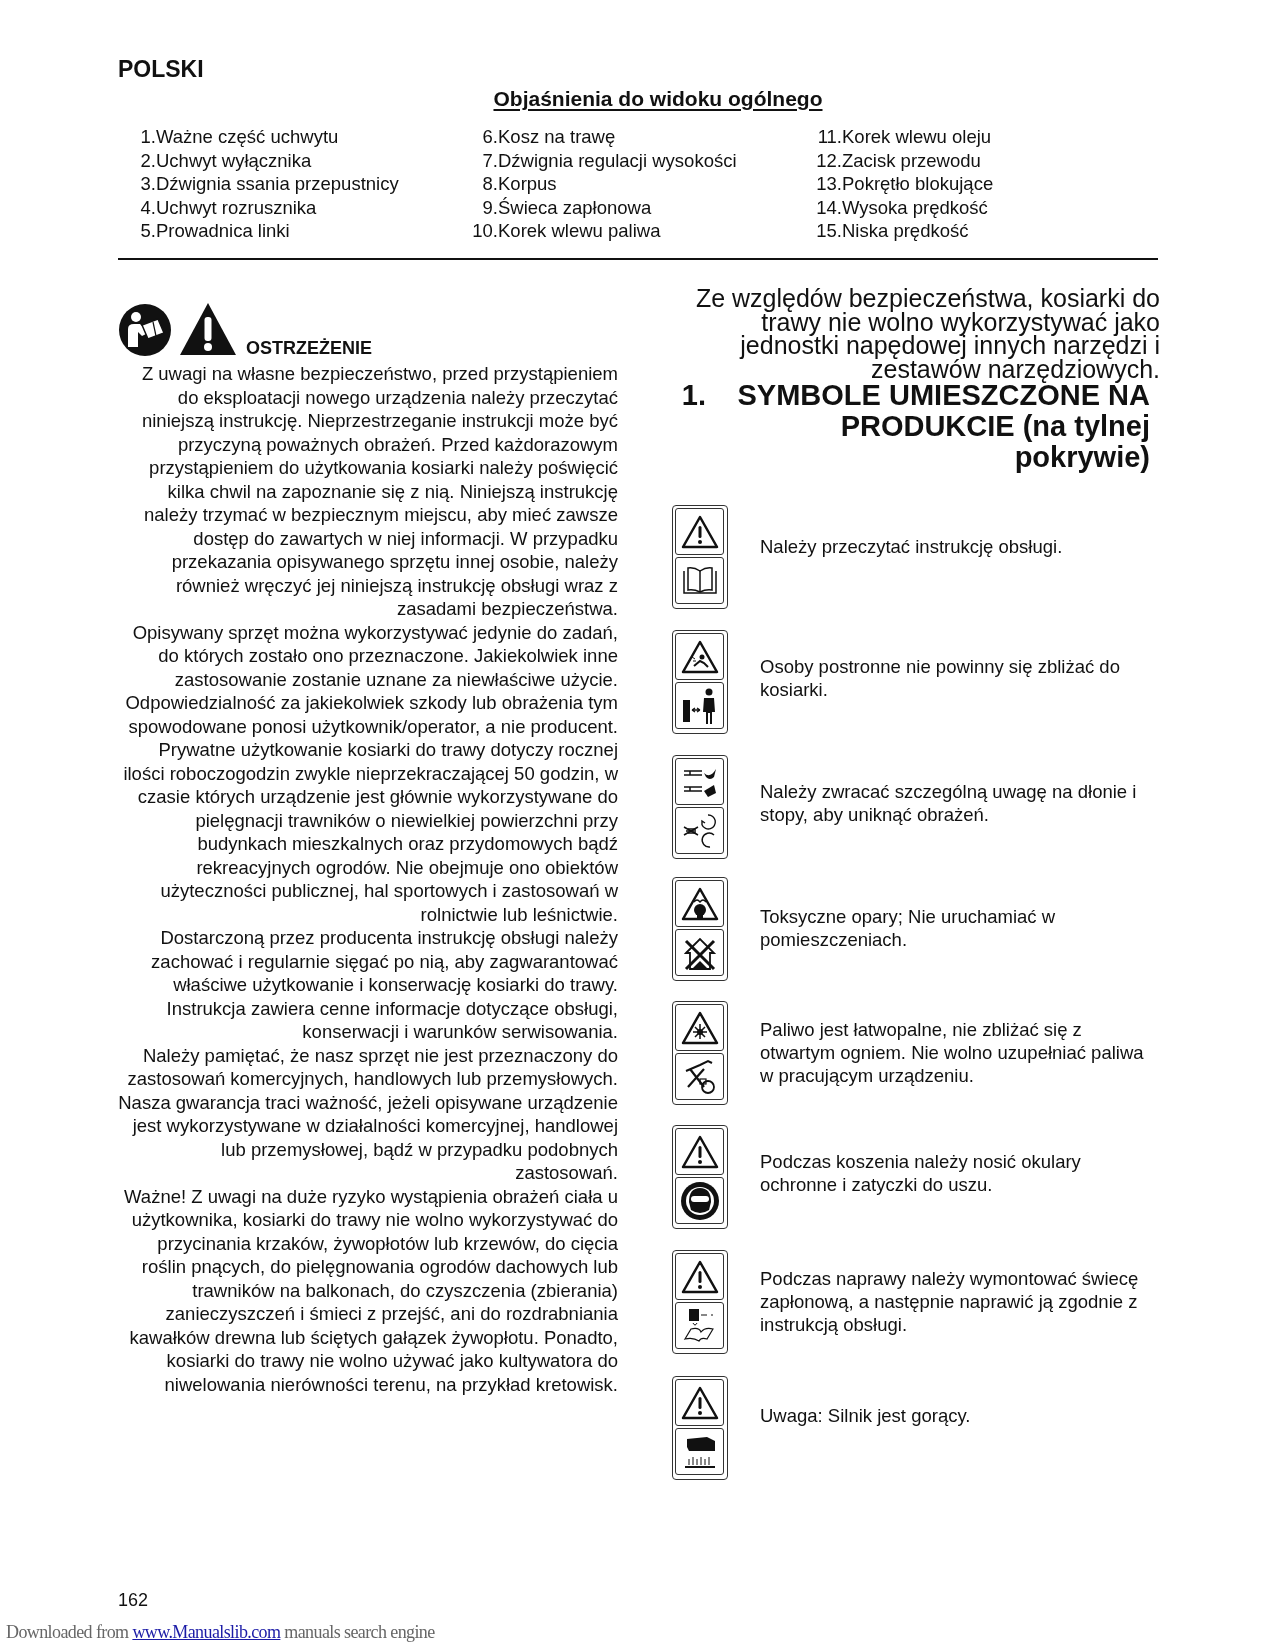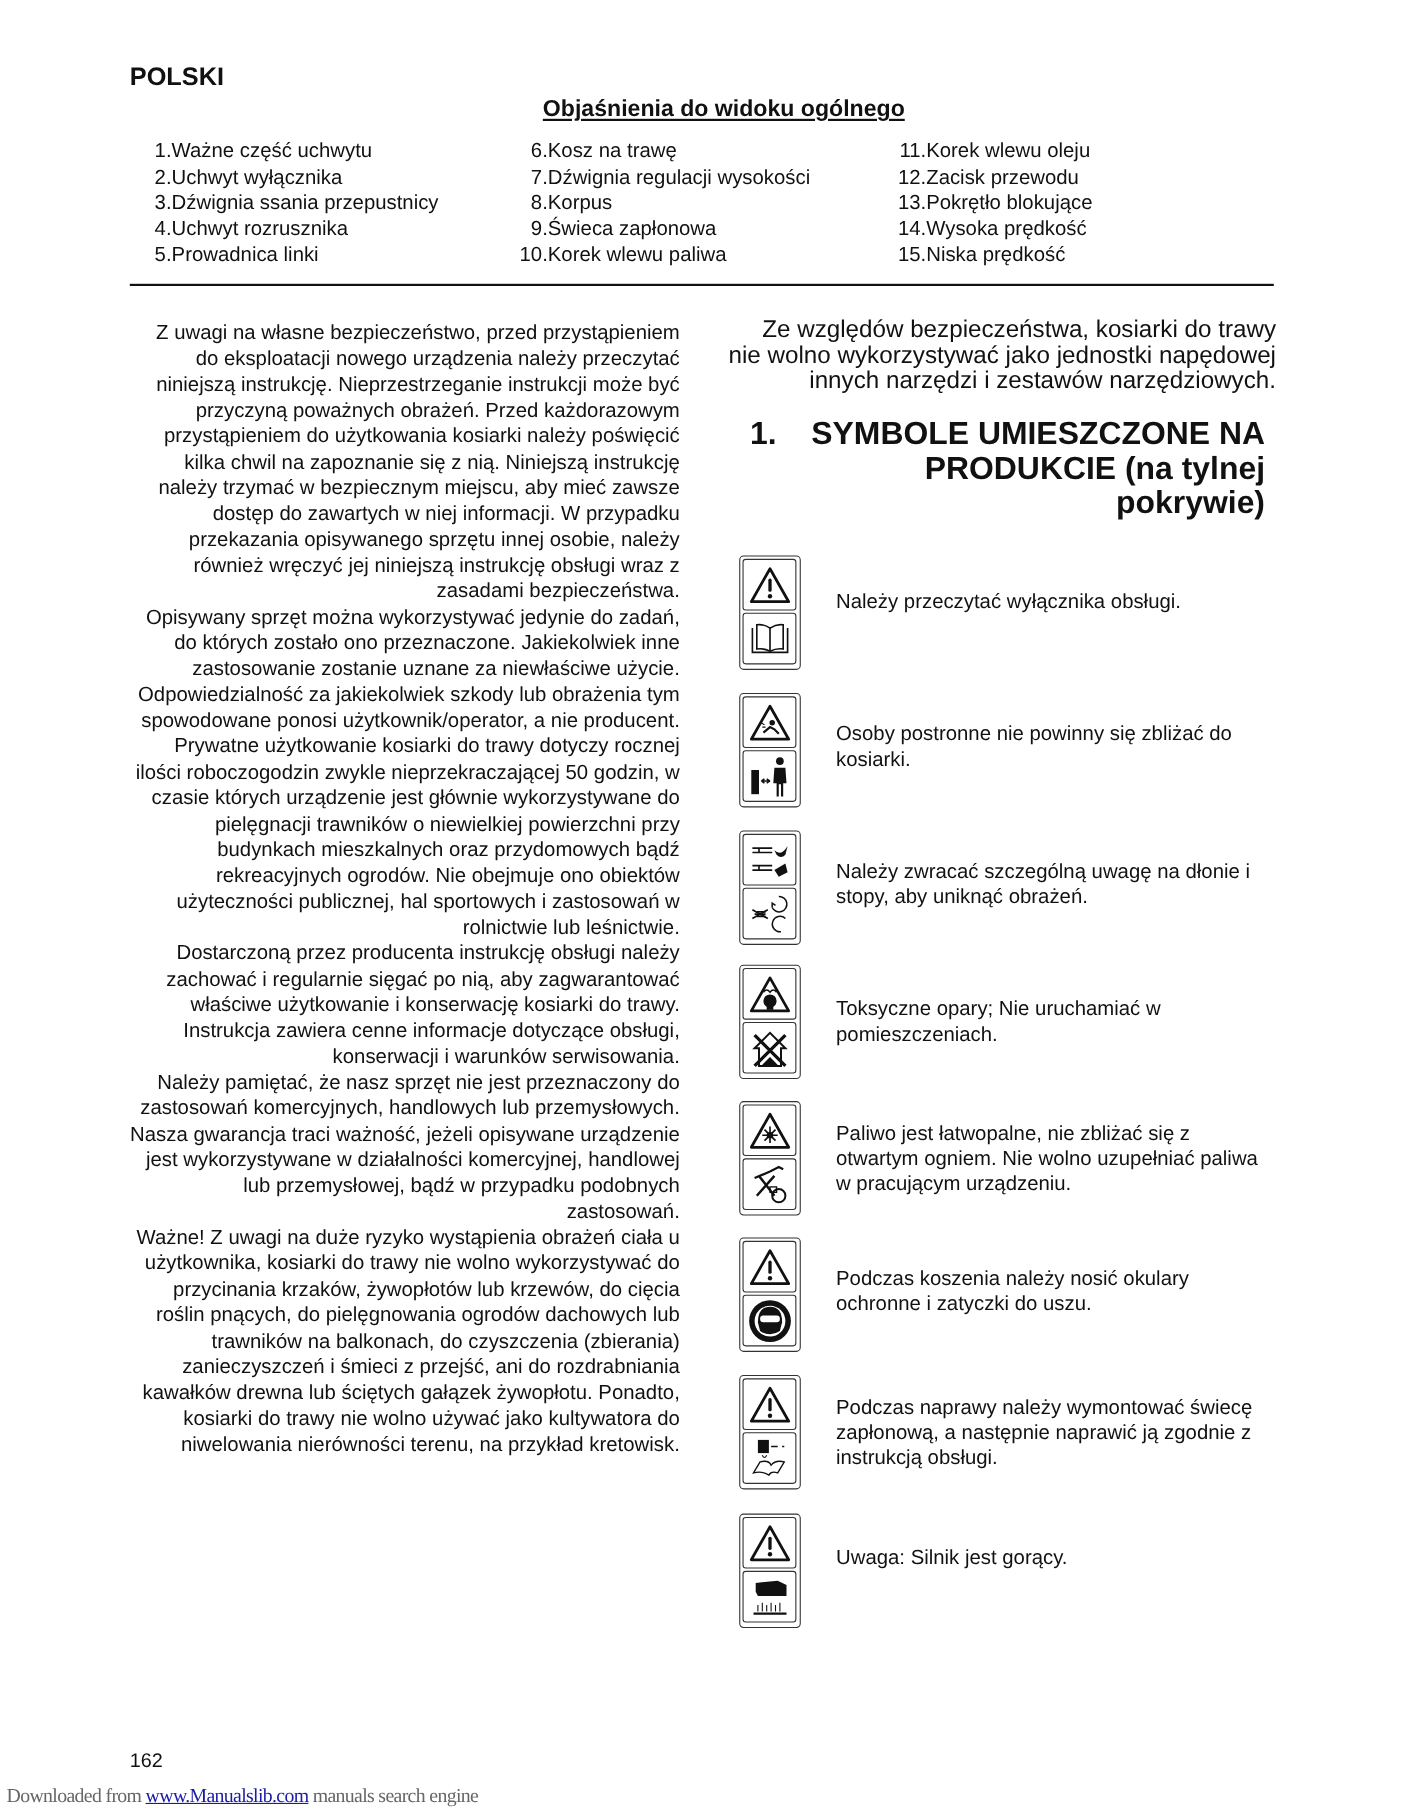--- a/index.html
+++ b/index.html
@@ -12,21 +12,21 @@
   .legend-item { display: flex; white-space: nowrap; }
   .legend-item .num { display: inline-block; }
   .rule { left: 118px; top: 258px; width: 1040px; height: 2px; background: #111; }
 
   .lcol { left: 118px; top: 290px; width: 500px; font-size: 18.5px; line-height: 23.5px; }
   .warn-head { display: flex; align-items: flex-end; height: 62px; margin-top: 10px; }
   .warn-head .lbl { font-weight: bold; font-size: 18px; margin-left: 8px; margin-bottom: 2px; }
   .para { margin: 0; }
   .h2 { font-size: 24px; font-weight: bold; margin: 16px 0 4px 0; line-height: 28px; }
 
-  .rcol { left: 660px; top: 287px; width: 500px; font-size: 22px; line-height: 23.5px; }
+  .rcol { left: 660px; top: 287px; width: 500px; font-size: 25px; line-height: 23.5px; }
   .h1 { left: 660px; top: 380px; width: 490px; font-size: 29px; font-weight: bold; line-height: 31px; display: flex; }
   .h1 .n { width: 46px; flex: none; }
 
   .sym { position: absolute; left: 672px; width: 470px; }
   .sym .badge { position: absolute; left: 0; top: 0; width: 56px; height: 104px; border: 1.5px solid #333; border-radius: 4px; box-sizing: border-box; padding: 2px; }
   .sym .cell { width: 49px; height: 47px; border: 1.5px solid #333; border-radius: 3px; box-sizing: border-box; margin-bottom: 2px; display: flex; align-items: center; justify-content: center; }
   .sym .txt { position: absolute; left: 88px; font-size: 18.5px; line-height: 23px; width: 390px; }
 
   .page-num { left: 118px; top: 1590px; font-size: 18px; }
   .footer { left: 6px; top: 1622px; font-family: "Liberation Serif", serif; font-size: 18px; color: #666; letter-spacing: -0.6px; }
@@ -101,20 +101,39 @@
     </div>
   <div class="legend-item">
       <span class="num" style="width:38px">15.</span>
       <span>Niska prędkość</span>
     </div>
 </div>
 
 <div class="abs rule"></div>
 
 <div class="abs lcol">
+  <div class="warn-head">
+    <span>
+      <svg width="54" height="54" viewBox="0 0 54 54">
+          <circle cx="27" cy="27" r="26" fill="#111"></circle>
+          <circle cx="18" cy="14" r="5" fill="#fff"></circle>
+          <path d="M10 44 L10 26 Q10 21 16 21 L22 21 L30 30 L24 33 L20 29 L20 44 Z" fill="#fff"></path>
+          <path d="M24 22 L40 16 L46 30 L30 36 Z" fill="#fff" stroke="#111" stroke-width="1.5"></path>
+          <line x1="35" y1="19" x2="38" y2="33" stroke="#111" stroke-width="1.2"></line>
+        </svg>
+    </span>
+    <span style="margin-left:6px">
+      <svg width="60" height="56" viewBox="0 0 60 56">
+          <path d="M30 2 L58 54 L2 54 Z" fill="#111"></path>
+          <rect x="26.5" y="16" width="7" height="24" rx="3" fill="#fff"></rect>
+          <circle cx="30" cy="46" r="4" fill="#fff"></circle>
+        </svg>
+    </span>
+    <span class="lbl">OSTRZEŻENIE</span>
+  </div>
   <p class="para">Z uwagi na własne bezpieczeństwo, przed przystąpieniem do eksploatacji nowego urządzenia należy przeczytać niniejszą instrukcję. Nieprzestrzeganie instrukcji może być przyczyną poważnych obrażeń. Przed każdorazowym przystąpieniem do użytkowania kosiarki należy poświęcić kilka chwil na zapoznanie się z nią. Niniejszą instrukcję należy trzymać w bezpiecznym miejscu, aby mieć zawsze dostęp do zawartych w niej informacji. W przypadku przekazania opisywanego sprzętu innej osobie, należy również wręczyć jej niniejszą instrukcję obsługi wraz z zasadami bezpieczeństwa.</p>
 
   <p class="para">Opisywany sprzęt można wykorzystywać jedynie do zadań, do których zostało ono przeznaczone. Jakiekolwiek inne zastosowanie zostanie uznane za niewłaściwe użycie. Odpowiedzialność za jakiekolwiek szkody lub obrażenia tym spowodowane ponosi użytkownik/operator, a nie producent.</p>
   <p class="para">Prywatne użytkowanie kosiarki do trawy dotyczy rocznej ilości roboczogodzin zwykle nieprzekraczającej 50 godzin, w czasie których urządzenie jest głównie wykorzystywane do pielęgnacji trawników o niewielkiej powierzchni przy budynkach mieszkalnych oraz przydomowych bądź rekreacyjnych ogrodów. Nie obejmuje ono obiektów użyteczności publicznej, hal sportowych i zastosowań w rolnictwie lub leśnictwie.</p>
   <p class="para">Dostarczoną przez producenta instrukcję obsługi należy zachować i regularnie sięgać po nią, aby zagwarantować właściwe użytkowanie i konserwację kosiarki do trawy. Instrukcja zawiera cenne informacje dotyczące obsługi, konserwacji i warunków serwisowania.</p>
   <p class="para">Należy pamiętać, że nasz sprzęt nie jest przeznaczony do zastosowań komercyjnych, handlowych lub przemysłowych. Nasza gwarancja traci ważność, jeżeli opisywane urządzenie jest wykorzystywane w działalności komercyjnej, handlowej lub przemysłowej, bądź w przypadku podobnych zastosowań.</p>
   <p class="para">Ważne! Z uwagi na duże ryzyko wystąpienia obrażeń ciała u użytkownika, kosiarki do trawy nie wolno wykorzystywać do przycinania krzaków, żywopłotów lub krzewów, do cięcia roślin pnących, do pielęgnowania ogrodów dachowych lub trawników na balkonach, do czyszczenia (zbierania) zanieczyszczeń i śmieci z przejść, ani do rozdrabniania kawałków drewna lub ściętych gałązek żywopłotu.  Ponadto, kosiarki do trawy nie wolno używać jako kultywatora do niwelowania nierówności terenu, na przykład kretowisk.</p>
 </div>
 
 <div class="abs rcol">Ze względów bezpieczeństwa, kosiarki do trawy nie wolno wykorzystywać jako jednostki napędowej innych narzędzi i zestawów narzędziowych.</div>
@@ -133,21 +152,21 @@
         </svg>
       </div>
     <div class="cell">
         <svg width="40" height="32" viewBox="0 0 40 32">
           <path d="M4 6 L4 28 L20 28 L36 28 L36 6" fill="none" stroke="#111" stroke-width="1.5"></path>
           <path d="M8 3 Q14 2 20 6 Q26 2 32 3 L32 25 Q26 24 20 27 Q14 24 8 25 Z" fill="none" stroke="#111" stroke-width="1.5"></path>
           <line x1="20" y1="6" x2="20" y2="27" stroke="#111" stroke-width="1.5"></line>
         </svg>
       </div>
   </div>
-  <div class="txt" style="top:30px">Należy przeczytać wyłącznika obsługi.</div>
+  <div class="txt" style="top:30px">Należy przeczytać instrukcję obsługi.</div>
 </div>
 
 <div class="sym" style="top:630px">
   <div class="badge">
     <div class="cell">
         <svg width="40" height="36" viewBox="0 0 40 36">
           <path d="M20 3 L37 33 L3 33 Z" fill="none" stroke="#111" stroke-width="2.5" stroke-linejoin="round"></path>
           <circle cx="22" cy="18" r="2.5" fill="#111"></circle>
           <path d="M14 27 L20 22 L24 24 L28 28" fill="none" stroke="#111" stroke-width="2"></path>
           <path d="M12 18 l3 2 M13 22 l3 0" stroke="#111" stroke-width="1"></path>

